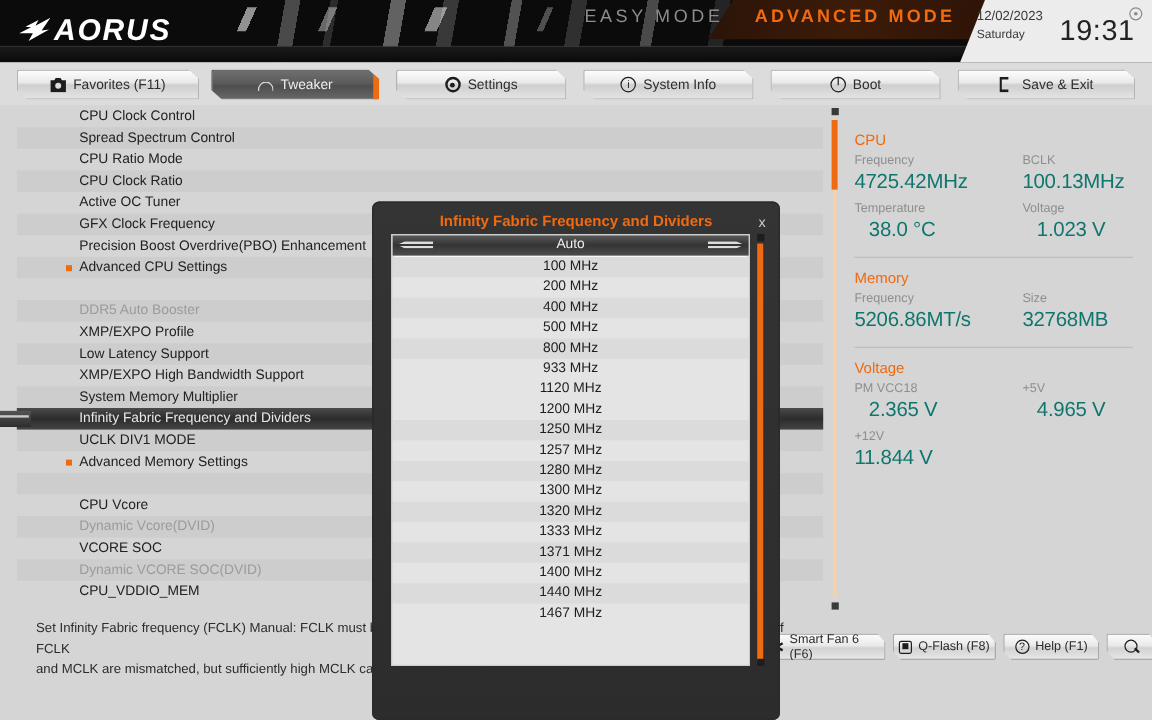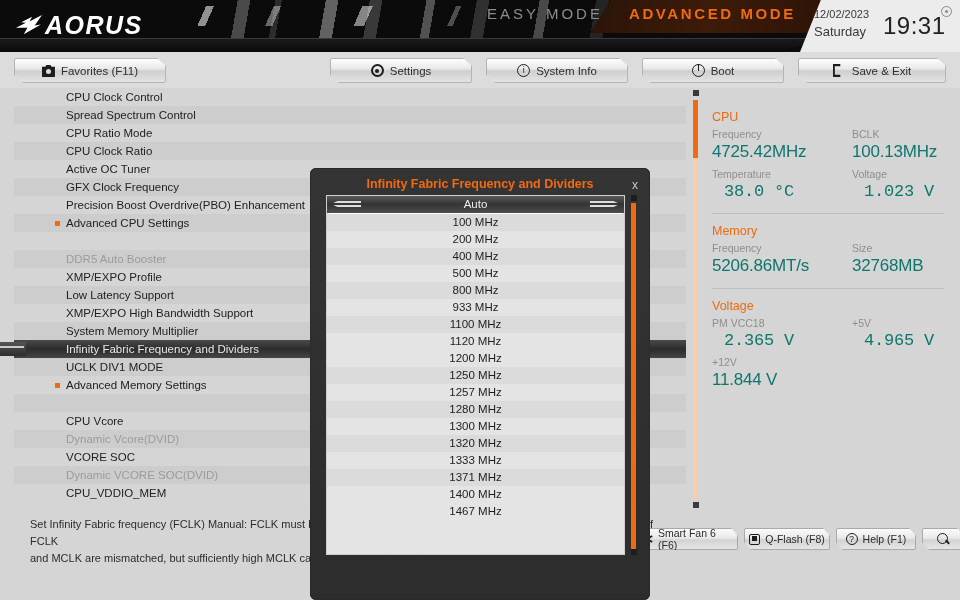--- a/index.html
+++ b/index.html
@@ -58,21 +58,21 @@
   .mode-adv {
     position: absolute; left: 629px; top: 5px;
     color: #f06a10; font-size: 15px; letter-spacing: 2.6px; font-weight: bold;
   }
   .hdr-clockbox {
     position: absolute; left: 800px; top: 0; width: 160px; height: 52px;
     background: #ececec;
     clip-path: polygon(13% 0, 100% 0, 100% 100%, 0% 100%);
   }
   .hdr-date { position: absolute; left: 814px; top: 8px; font-size: 11px; color: #3a3a3a; }
-  .hdr-day  { position: absolute; left: 814px; top: 24px; font-size: 13px; color: #3a3a3a; }
+  .hdr-day  { position: absolute; left: 814px; top: 24px; font-size: 10px; color: #3a3a3a; }
   .hdr-time { position: absolute; left: 883px; top: 12px; font-size: 24px; color: #222; letter-spacing: .5px; }
   .gear-mini {
     position: absolute; right: 8px; top: 6px; width: 11px; height: 11px;
     border: 1.4px solid #8a8a8a; border-radius: 50%;
   }
   .gear-mini::after {
     content: ""; position: absolute; left: 2.6px; top: 2.6px;
     width: 3.4px; height: 3.4px; background: #8a8a8a; border-radius: 50%;
   }
   .hdr-slash {
@@ -148,21 +148,21 @@
   .pagescroll .capT { position:absolute; left:1px; top:0; width:6px; height:6px; background:#3a3a3a; }
   .pagescroll .capB { position:absolute; left:1px; bottom:0; width:6px; height:6px; background:#3a3a3a; }
 
   
   .rightpane { position: absolute; left: 712px; top: 22px; width: 248px; }
   .sect-title { font-size: 12.5px; color: #f06a10; margin-bottom: 4px; font-weight: 500; }
   .kv-grid { display: grid; grid-template-columns: 140px 108px; row-gap: 2px; }
   .kv-label { font-size: 10.5px; color: #8e8e8e; }
   .kv-val { font-size: 17px; color: #0f766e; letter-spacing: -.2px; }
   .sect-div { height: 1px; background: #bdbdbd; margin: 12px 0 10px 0; width: 232px; }
-  .indent { padding-left: 12px; font-family: Liberation Mono, monospace; }
+  .indent { padding-left: 12px; }
 
   
   .helptext {
     position: absolute; left: 30px; top: 428px; width: 650px;
     font-size: 11px; color: #2c2c2c; line-height: 17px;
   }
   .btnbar { position: absolute; left: 640px; top: 440px; width: 310px; height: 24px; }
   .fbtn {
     position: absolute; top: 0; height: 22px;
     display: flex; align-items: center; justify-content: center; gap: 5px;
@@ -254,20 +254,24 @@
     </div>
     <div class="hdr-date">12/02/2023</div>
     <div class="hdr-day">Saturday</div>
     <div class="hdr-time">19:31</div>
   </div>
 
   <div class="tabbar">
     <div class="tab" style="left:14px;width:152px">
       <span class="tab-ico ico-fav"></span>
       <span class="tlabel">Favorites (F11)</span>
+    </div>
+    <div class="tab active" style="left:176px;width:140px">
+      <span class="tab-ico ico-tweak"></span>
+      <span class="tlabel">Tweaker</span>
     </div>
     <div class="tab" style="left:330px;width:142px">
       <span class="tab-ico ico-gear"></span>
       <span class="tlabel">Settings</span>
     </div>
     <div class="tab" style="left:486px;width:142px">
       <span class="tab-ico ico-info">i</span>
       <span class="tlabel">System Info</span>
     </div>
     <div class="tab" style="left:642px;width:142px">
@@ -384,31 +388,31 @@
       <div class="dlg-close">x</div>
       <div class="dlg-list" id="opt-list">
           <div class="opt sel">Auto</div>
           <div class="opt-underline"></div>
           <div class="opt alt">100 MHz</div>
           <div class="opt">200 MHz</div>
           <div class="opt alt">400 MHz</div>
           <div class="opt">500 MHz</div>
           <div class="opt alt">800 MHz</div>
           <div class="opt">933 MHz</div>
-          <div class="opt alt">1100 MHz</div>
           <div class="opt">1120 MHz</div>
           <div class="opt">1200 MHz</div>
           <div class="opt alt">1250 MHz</div>
           <div class="opt">1257 MHz</div>
           <div class="opt alt">1280 MHz</div>
           <div class="opt">1300 MHz</div>
           <div class="opt alt">1320 MHz</div>
           <div class="opt">1333 MHz</div>
           <div class="opt alt">1371 MHz</div>
           <div class="opt">1400 MHz</div>
+          <div class="opt alt">1440 MHz</div>
           <div class="opt">1467 MHz</div>
         </div>
       <div class="dlg-scroll">
         <div class="capT"></div>
         <div class="track"></div>
         <div class="thumb"></div>
         <div class="capB"></div>
       </div>
     </div>
 

